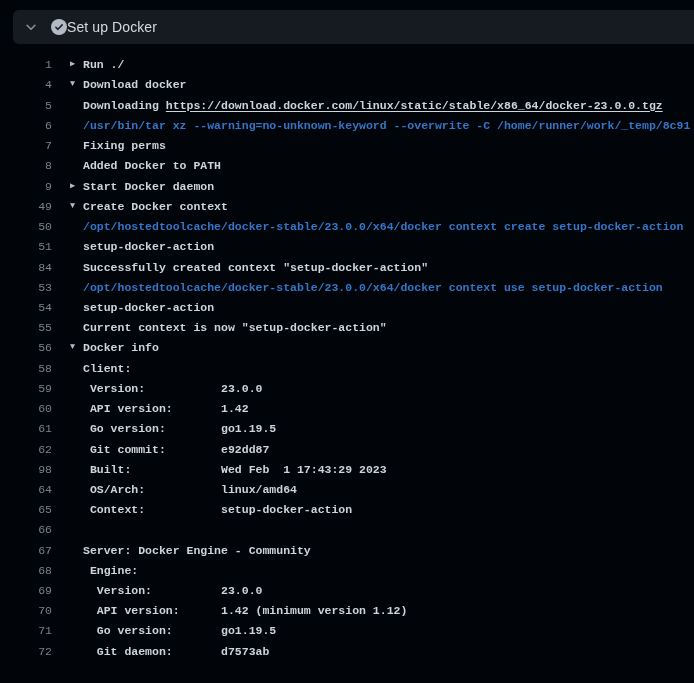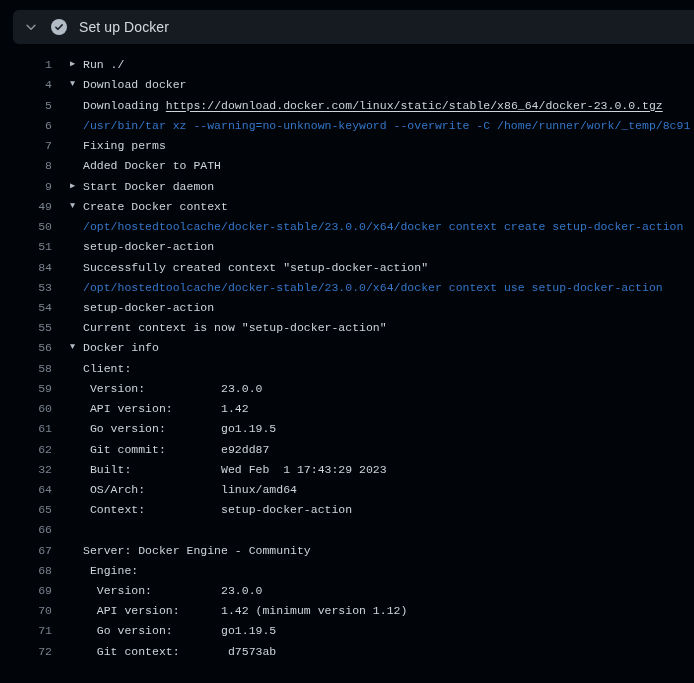--- a/index.html
+++ b/index.html
@@ -16,32 +16,32 @@
     display:flex; align-items:center;
     cursor:pointer;
   }
   .chev { margin-left:11px; width:14px; height:14px; display:flex; align-items:center; justify-content:center; }
   .status-circle {
     margin-left:13px; width:16px; height:16px; border-radius:50%;
     background:#b3bcc6; display:flex; align-items:center; justify-content:center;
     flex:0 0 auto;
   }
   .step-title {
-    margin-left:12px;
+    margin-left:0;
     font-family:"Liberation Sans","DejaVu Sans",sans-serif;
     font-size:14px; color:#d3dae1; letter-spacing:.1px;
   }
   
   .log { position:absolute; top:55px; left:0; right:0; }
   .row { display:flex; line-height:20.2px; font-size:11.5px; white-space:pre; }
   .num {
     flex:0 0 52px; text-align:right; color:#7a828e; cursor:pointer;
     user-select:none;
   }
-  .body { margin-left:18px; color:#cdd4db; overflow:hidden; }
+  .body { margin-left:18px; color:#cdd4db; overflow:hidden;font-weight:bold; }
   .body.plain { padding-left:13px; }
   .arrow {
     display:inline-block; width:13px; font-size:8.5px; color:#b3bbc4;
     vertical-align:middle; transform:translateY(-1px);
   }
   .cmd { color:#3476c8; }
   .lnk { color:#cdd4db; text-decoration:underline; text-underline-offset:2px; cursor:pointer; }
   .grp { cursor:pointer; }
 </style>
 </head>
@@ -75,23 +75,23 @@
     <div class="row"><span class="num">84</span><span class="body plain">Successfully created context "setup-docker-action"</span></div>
     <div class="row"><span class="num">53</span><span class="body plain cmd">/opt/hostedtoolcache/docker-stable/23.0.0/x64/docker context use setup-docker-action</span></div>
     <div class="row"><span class="num">54</span><span class="body plain">setup-docker-action</span></div>
     <div class="row"><span class="num">55</span><span class="body plain">Current context is now "setup-docker-action"</span></div>
     <div class="row"><span class="num">56</span><span class="body grp"><span class="arrow">▼</span><span>Docker info</span></span></div>
     <div class="row"><span class="num">58</span><span class="body plain">Client:</span></div>
     <div class="row"><span class="num">59</span><span class="body plain"> Version:           23.0.0</span></div>
     <div class="row"><span class="num">60</span><span class="body plain"> API version:       1.42</span></div>
     <div class="row"><span class="num">61</span><span class="body plain"> Go version:        go1.19.5</span></div>
     <div class="row"><span class="num">62</span><span class="body plain"> Git commit:        e92dd87</span></div>
-    <div class="row"><span class="num">32</span><span class="body plain"> Built:             Wed Feb  1 17:43:29 2023</span></div>
+    <div class="row"><span class="num">98</span><span class="body plain"> Built:             Wed Feb  1 17:43:29 2023</span></div>
     <div class="row"><span class="num">64</span><span class="body plain"> OS/Arch:           linux/amd64</span></div>
     <div class="row"><span class="num">65</span><span class="body plain"> Context:           setup-docker-action</span></div>
     <div class="row"><span class="num">66</span><span class="body plain"></span></div>
     <div class="row"><span class="num">67</span><span class="body plain">Server: Docker Engine - Community</span></div>
     <div class="row"><span class="num">68</span><span class="body plain"> Engine:</span></div>
     <div class="row"><span class="num">69</span><span class="body plain">  Version:          23.0.0</span></div>
     <div class="row"><span class="num">70</span><span class="body plain">  API version:      1.42 (minimum version 1.12)</span></div>
     <div class="row"><span class="num">71</span><span class="body plain">  Go version:       go1.19.5</span></div>
-    <div class="row"><span class="num">72</span><span class="body plain">  Git context:       d7573ab</span></div>
+    <div class="row"><span class="num">72</span><span class="body plain">  Git daemon:       d7573ab</span></div>
   </div>
 
 </body></html>

